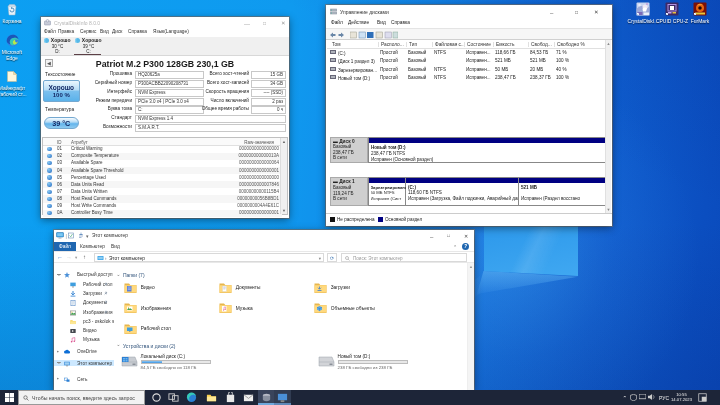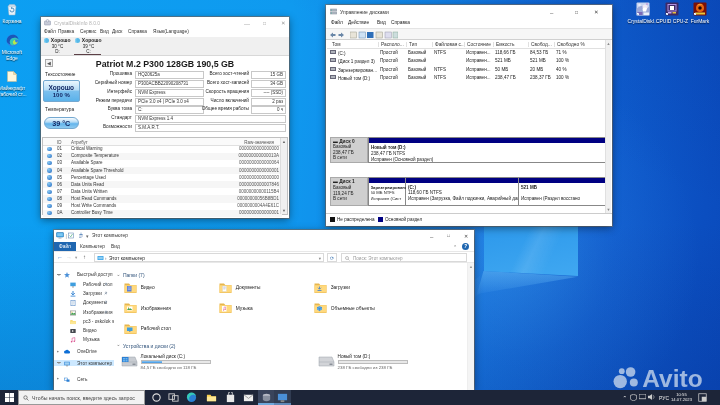--- a/index.html
+++ b/index.html
@@ -145,31 +145,20 @@
           <circle cx="14" cy="12" r="3.5" fill="#200804"></circle>
           <path d="M8 7 c2 -4 9 -5 12 -1 c-3 -1 -8 0 -12 1z" fill="#f8a030"></path>
           <path d="M4 21 h20 v4 h-20 z" fill="#e8c838"></path>
           <rect x="2" y="22" width="4" height="4" fill="#fff"></rect>
           <path d="M3 25 L5 23 M4 25 L5 24" stroke="#2060c8" stroke-width="0.8"></path>
         </svg>
       </div>
     FurMark
   </div>
 
-  <div id="avito">
-    <svg width="108" height="30" viewBox="0 0 108 30">
-      <g fill="#c2d3ea" opacity="0.95">
-        <circle cx="13.8" cy="10.2" r="2.9"></circle>
-        <circle cx="12.2" cy="20.6" r="6.7"></circle>
-        <circle cx="22.6" cy="11" r="4.8"></circle>
-        <circle cx="25.8" cy="21.4" r="4.0"></circle>
-        <text x="34.3" y="26" font-family="Liberation Sans, sans-serif" font-size="24.5" font-weight="bold" fill="#c2d3ea">Avito</text>
-      </g>
-    </svg>
-  </div>
 
   <div class="win" id="cdi" style="left:41px; top:17px; width:248px; height:201px; font-size:5px; color:#222;">
 
     <div style="position:absolute; left:0; top:0; width:100%; height:11px; background:#fff;">
       <svg style="position:absolute; left:3px; top:2px;" width="7" height="7" viewBox="0 0 14 14">
           <rect x="1" y="4" width="12" height="8" rx="1" fill="#c8ccd8" stroke="#8890a8" stroke-width="1"></rect>
           <circle cx="7" cy="3.5" r="2.5" fill="#e8eaf0" stroke="#8890a8"></circle>
         </svg>
       <span style="position:absolute; left:13px; top:3px; color:#b4b4b4; font-size:5px;">CrystalDiskInfo 8.0.0</span>
       <span style="position:absolute; left:203px; top:4px; color:#999; font-size:6px;">—</span>
@@ -202,21 +191,21 @@
               <path d="M5 0 a5 5 0 0 0 0 10 a6 6 0 0 1 0 -10z" fill="#88d4f4"></path>
             </svg> <b>Хорошо</b></span><br>
         <span style="font-size:4.5px;">39 °C</span><br>
         <span style="font-size:4.5px;">C:</span>
         <div style="position:absolute; left:0.5px; bottom:-0.5px; width:27px; height:1px; background:#5c4046;"></div>
       </div>
     </div>
 
     <div style="position:absolute; left:0; top:39px; width:100%; height:81px; background:#fff;">
       <div style="position:absolute; left:4px; top:3px; width:8px; height:8px; border:1px solid #aaa; background:#f2f2f2; text-align:center; line-height:7px; font-size:5px; color:#555;">◀</div>
-      <div style="position:absolute; left:0; top:3.2px; width:100%; text-align:center; font-size:8.8px; font-weight:bold; color:#1a1a1a;">Patriot M.2 P300 128GB 190,5 GB</div>
+      <div style="position:absolute; left:0; top:3.2px; width:100%; text-align:center; font-size:8.8px; font-weight:bold; color:#1a1a1a;">Patriot M.2 P300 128GB 230,1 GB</div>
 
       <div style="position:absolute; left:4px; top:15.5px; font-size:4.8px; color:#222;">Техсостояние</div>
       <div style="position:absolute; left:1.5px; top:24px; width:37.5px; height:22px; border:1px solid #74a8d0; border-radius:2px; background:linear-gradient(180deg,#eaf6fe 0%,#b8ddf6 45%,#7cc0ee 50%,#5bb2ea 100%); text-align:center; color:#152a66;">
         <div style="font-size:6.5px; font-weight:bold; margin-top:3px;">Хорошо</div>
         <div style="font-size:6px; font-weight:bold; margin-top:1px;">100 %</div>
       </div>
       <div style="position:absolute; left:4px; top:51px; font-size:4.8px; color:#222;">Температура</div>
       <div style="position:absolute; left:3px; top:61px; width:34.5px; height:12px; border:1px solid #74a8d0; border-radius:7px; background:linear-gradient(180deg,#f8fcff 0%,#b6dcf6 40%,#62b4ec 58%,#90ccf2 100%); text-align:center; line-height:12px; font-size:7.2px; font-weight:bold; color:#152a66;">39 °C</div>
 
       <div style="position:absolute; left:49px; top:15.2px; width:42px; text-align:right; font-size:4.7px; white-space:nowrap;">Прошивка</div>

